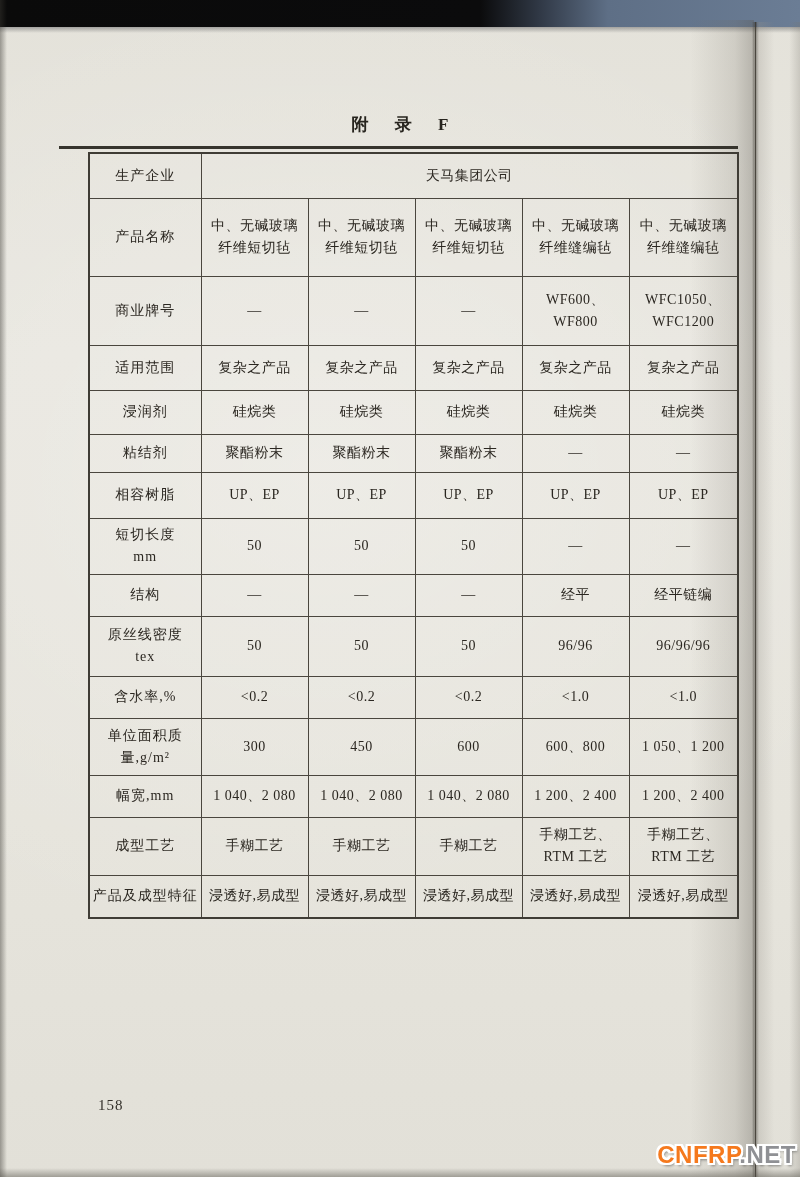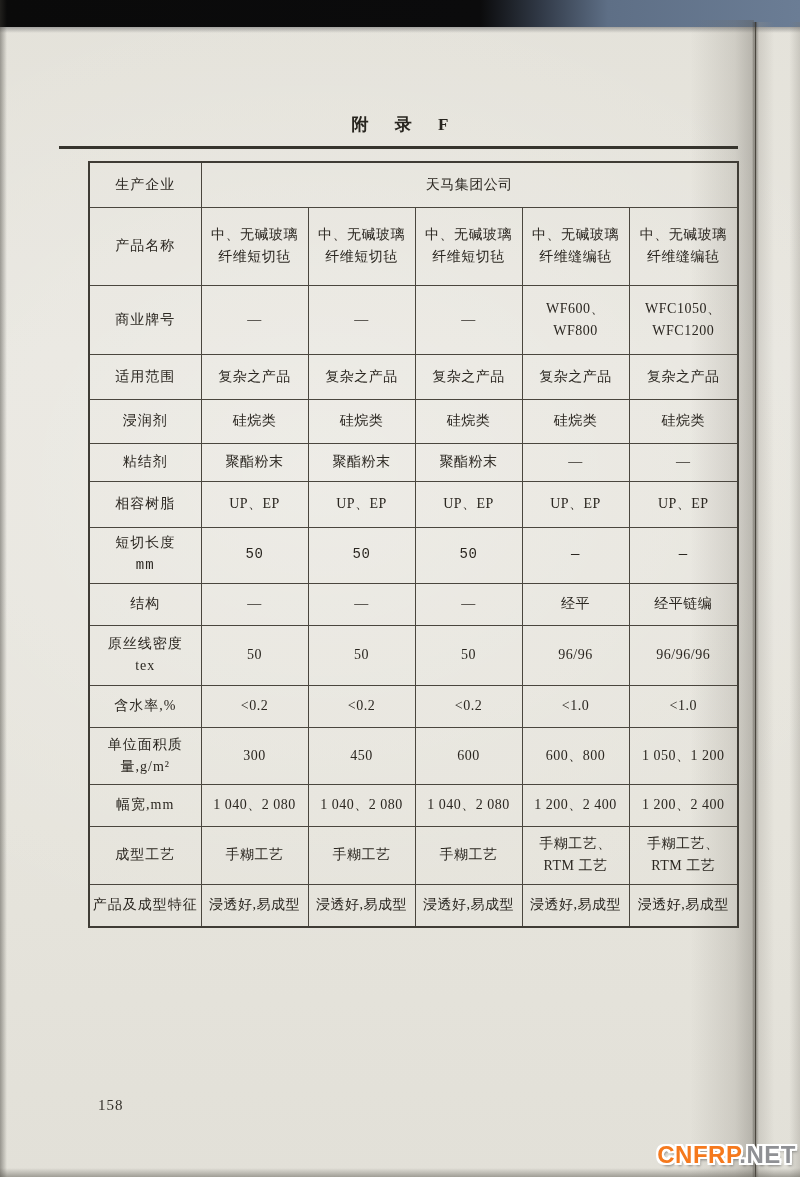--- a/index.html
+++ b/index.html
@@ -23,21 +23,21 @@
         background:linear-gradient(90deg,rgba(150,146,138,0.30) 0%,rgba(0,0,0,0) 40%,rgba(0,0,0,0) 75%,rgba(120,116,108,0.25) 100%);}
   .left-shade{position:absolute;left:0;top:0;width:7px;height:1177px;
         background:linear-gradient(90deg,rgba(60,58,52,0.45),rgba(0,0,0,0));}
   .bottom-shade{position:absolute;left:0;bottom:0;width:800px;height:9px;
         background:linear-gradient(0deg,rgba(80,78,70,0.45),rgba(0,0,0,0));}
   
   .heading{position:absolute;left:0;top:113px;width:800px;text-align:center;
         font-size:17px;font-weight:bold;color:#27241e;letter-spacing:11px;text-indent:11px;}
   .heading-rule{position:absolute;left:59px;top:146px;width:679px;height:3px;background:#36342d;}
   
-  table.spec{position:absolute;left:88px;top:161px;width:649px;border-collapse:collapse;
+  table.spec{position:absolute;left:88px;top:152px;width:649px;border-collapse:collapse;
         table-layout:fixed;color:#2b2721;}
   table.spec{border:2px solid #3f3c35;}
   table.spec th,table.spec td{border:1px solid #4a463e;text-align:center;vertical-align:middle;
         font-weight:normal;padding:1px 2px;white-space:pre-line;line-height:1.55;}
   table.spec th{font-size:14px;letter-spacing:1px;}
   table.spec td{font-size:14px;letter-spacing:0.5px;}
   
   .page-number{position:absolute;left:98px;top:1097px;font-size:15px;color:#33302a;letter-spacing:1px;}
   .watermark{position:absolute;right:4px;top:1141px;font-family:"Liberation Sans","DejaVu Sans",sans-serif;
         font-weight:bold;font-size:24px;letter-spacing:0.5px;
@@ -121,21 +121,21 @@
           <td>—</td>
         </tr>
         <tr style="height: 46px;">
           <th>相容树脂</th>
           <td>UP、EP</td>
           <td>UP、EP</td>
           <td>UP、EP</td>
           <td>UP、EP</td>
           <td>UP、EP</td>
         </tr>
-        <tr style="height: 56px; font-family: Liberation Mono, monospace;">
+        <tr style="height: 56px;">
           <th>短切长度
 mm</th>
           <td>50</td>
           <td>50</td>
           <td>50</td>
           <td>—</td>
           <td>—</td>
         </tr>
         <tr style="height: 42px;">
           <th>结构</th>

